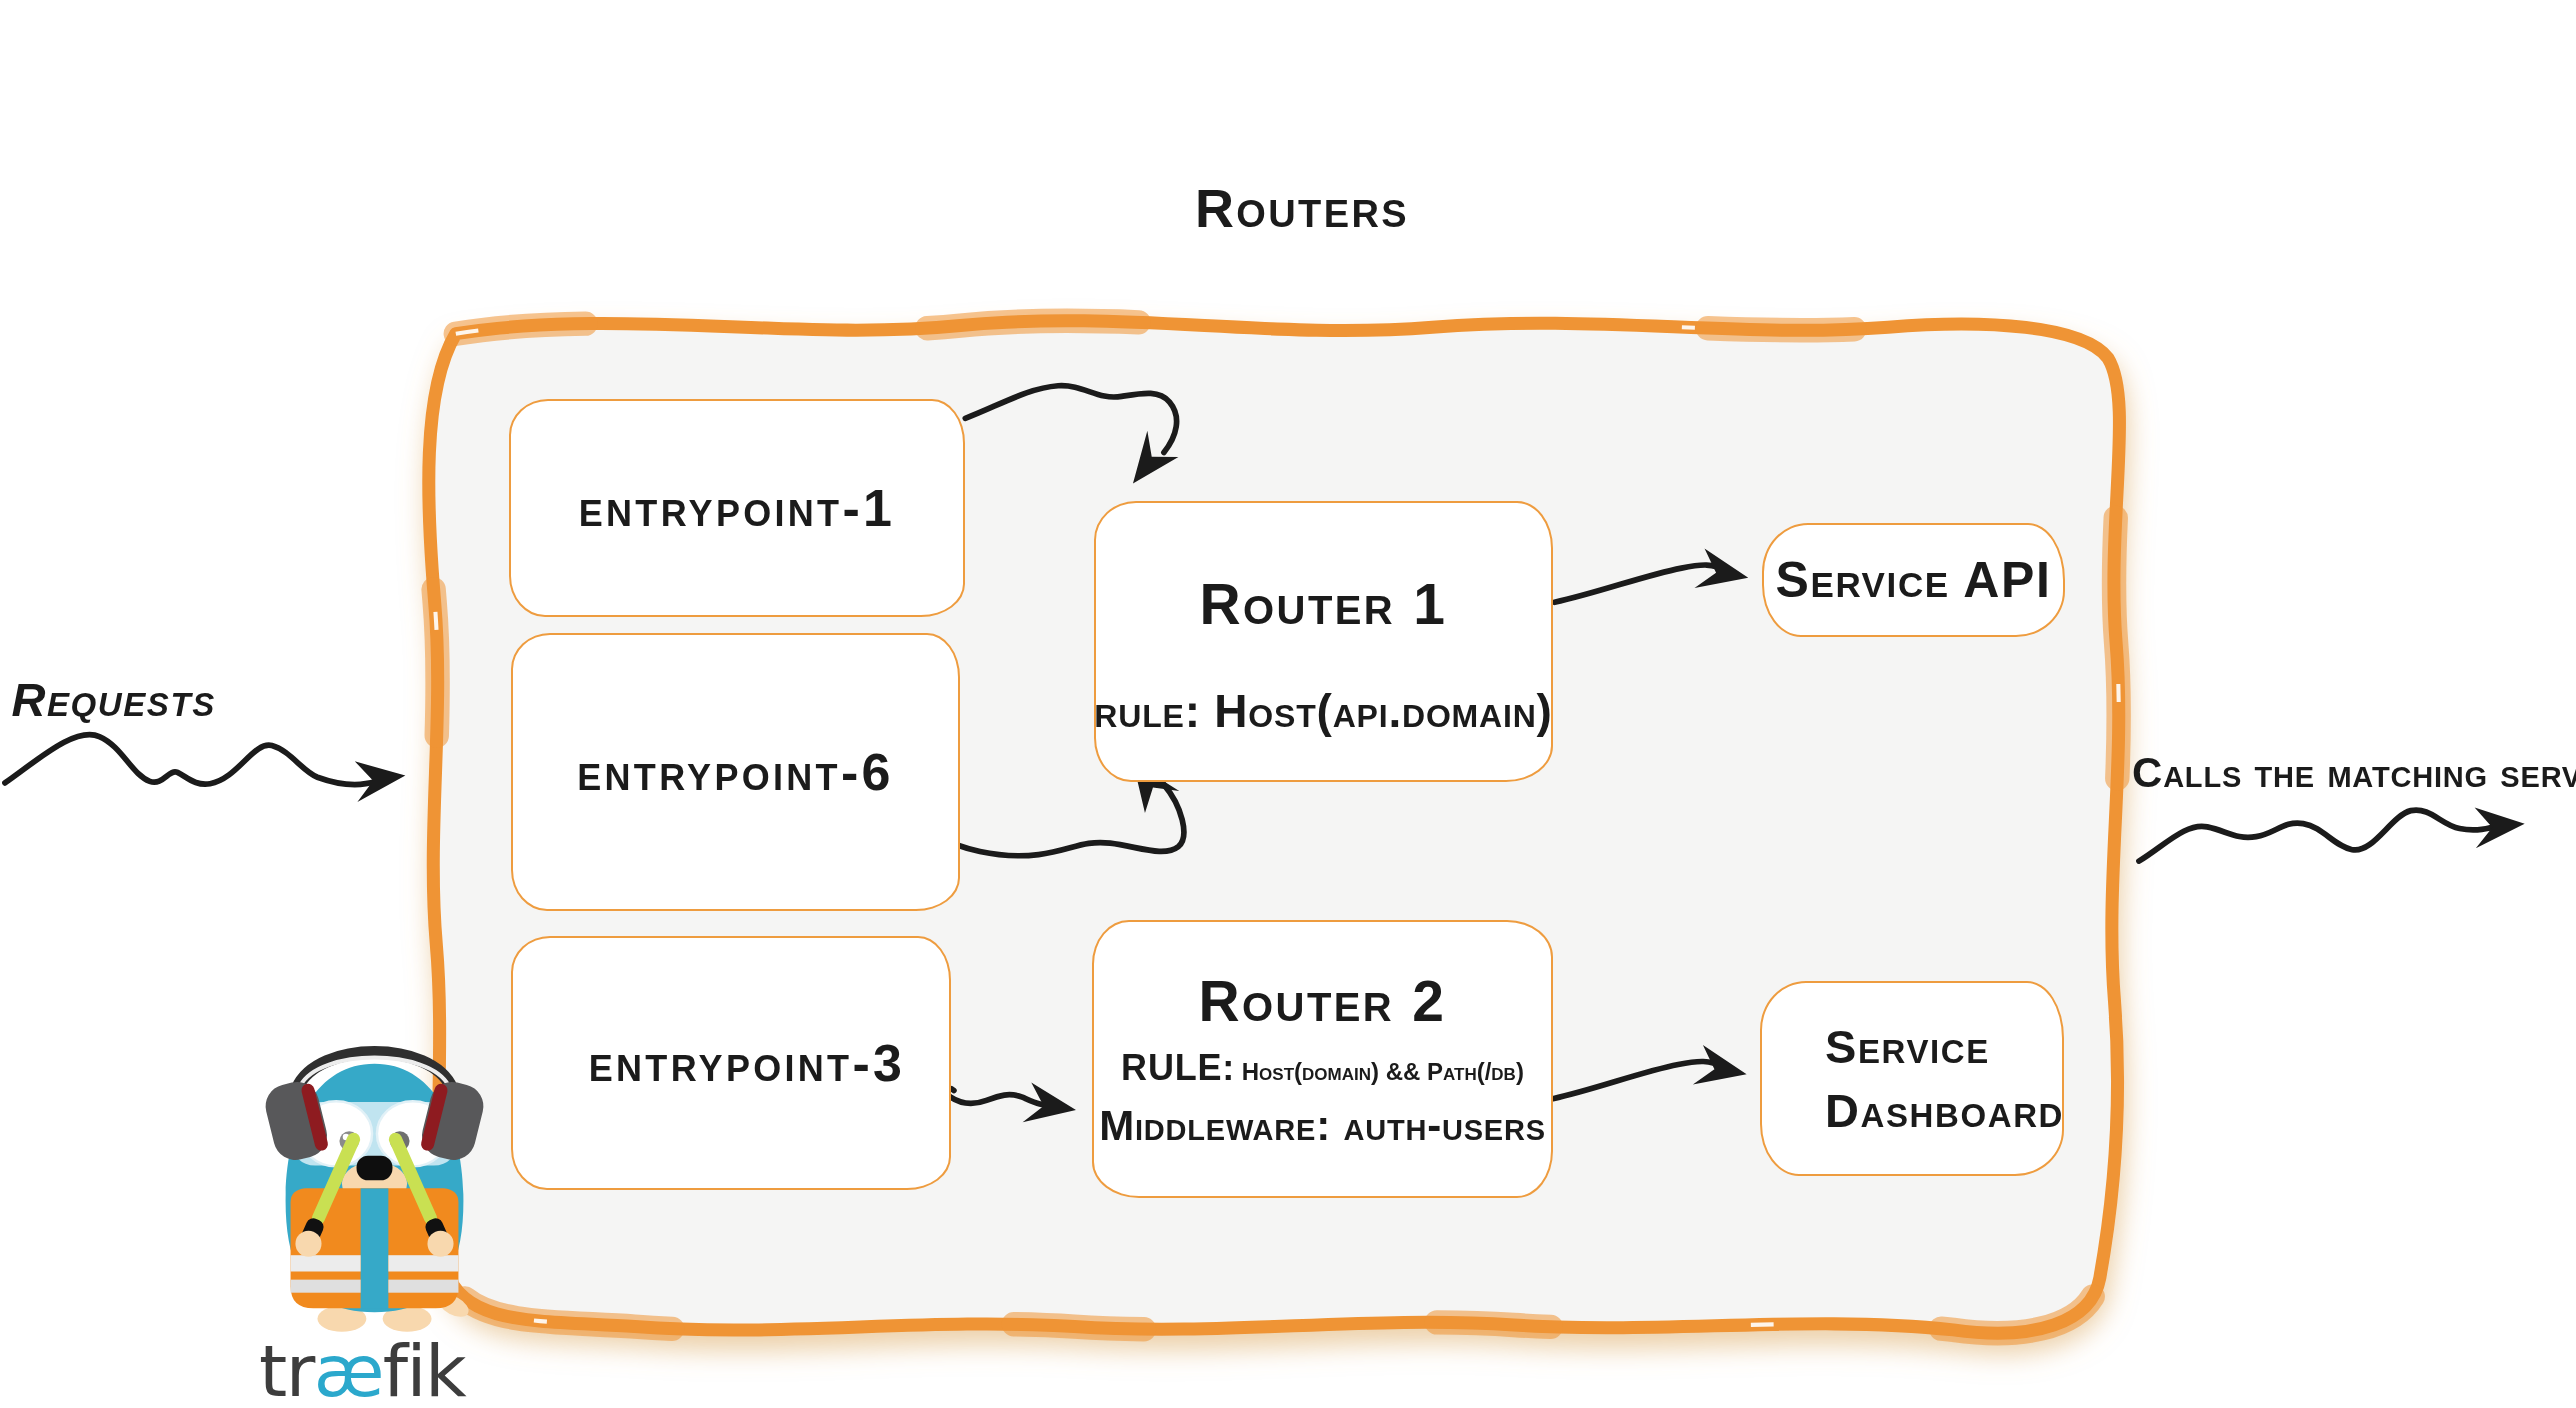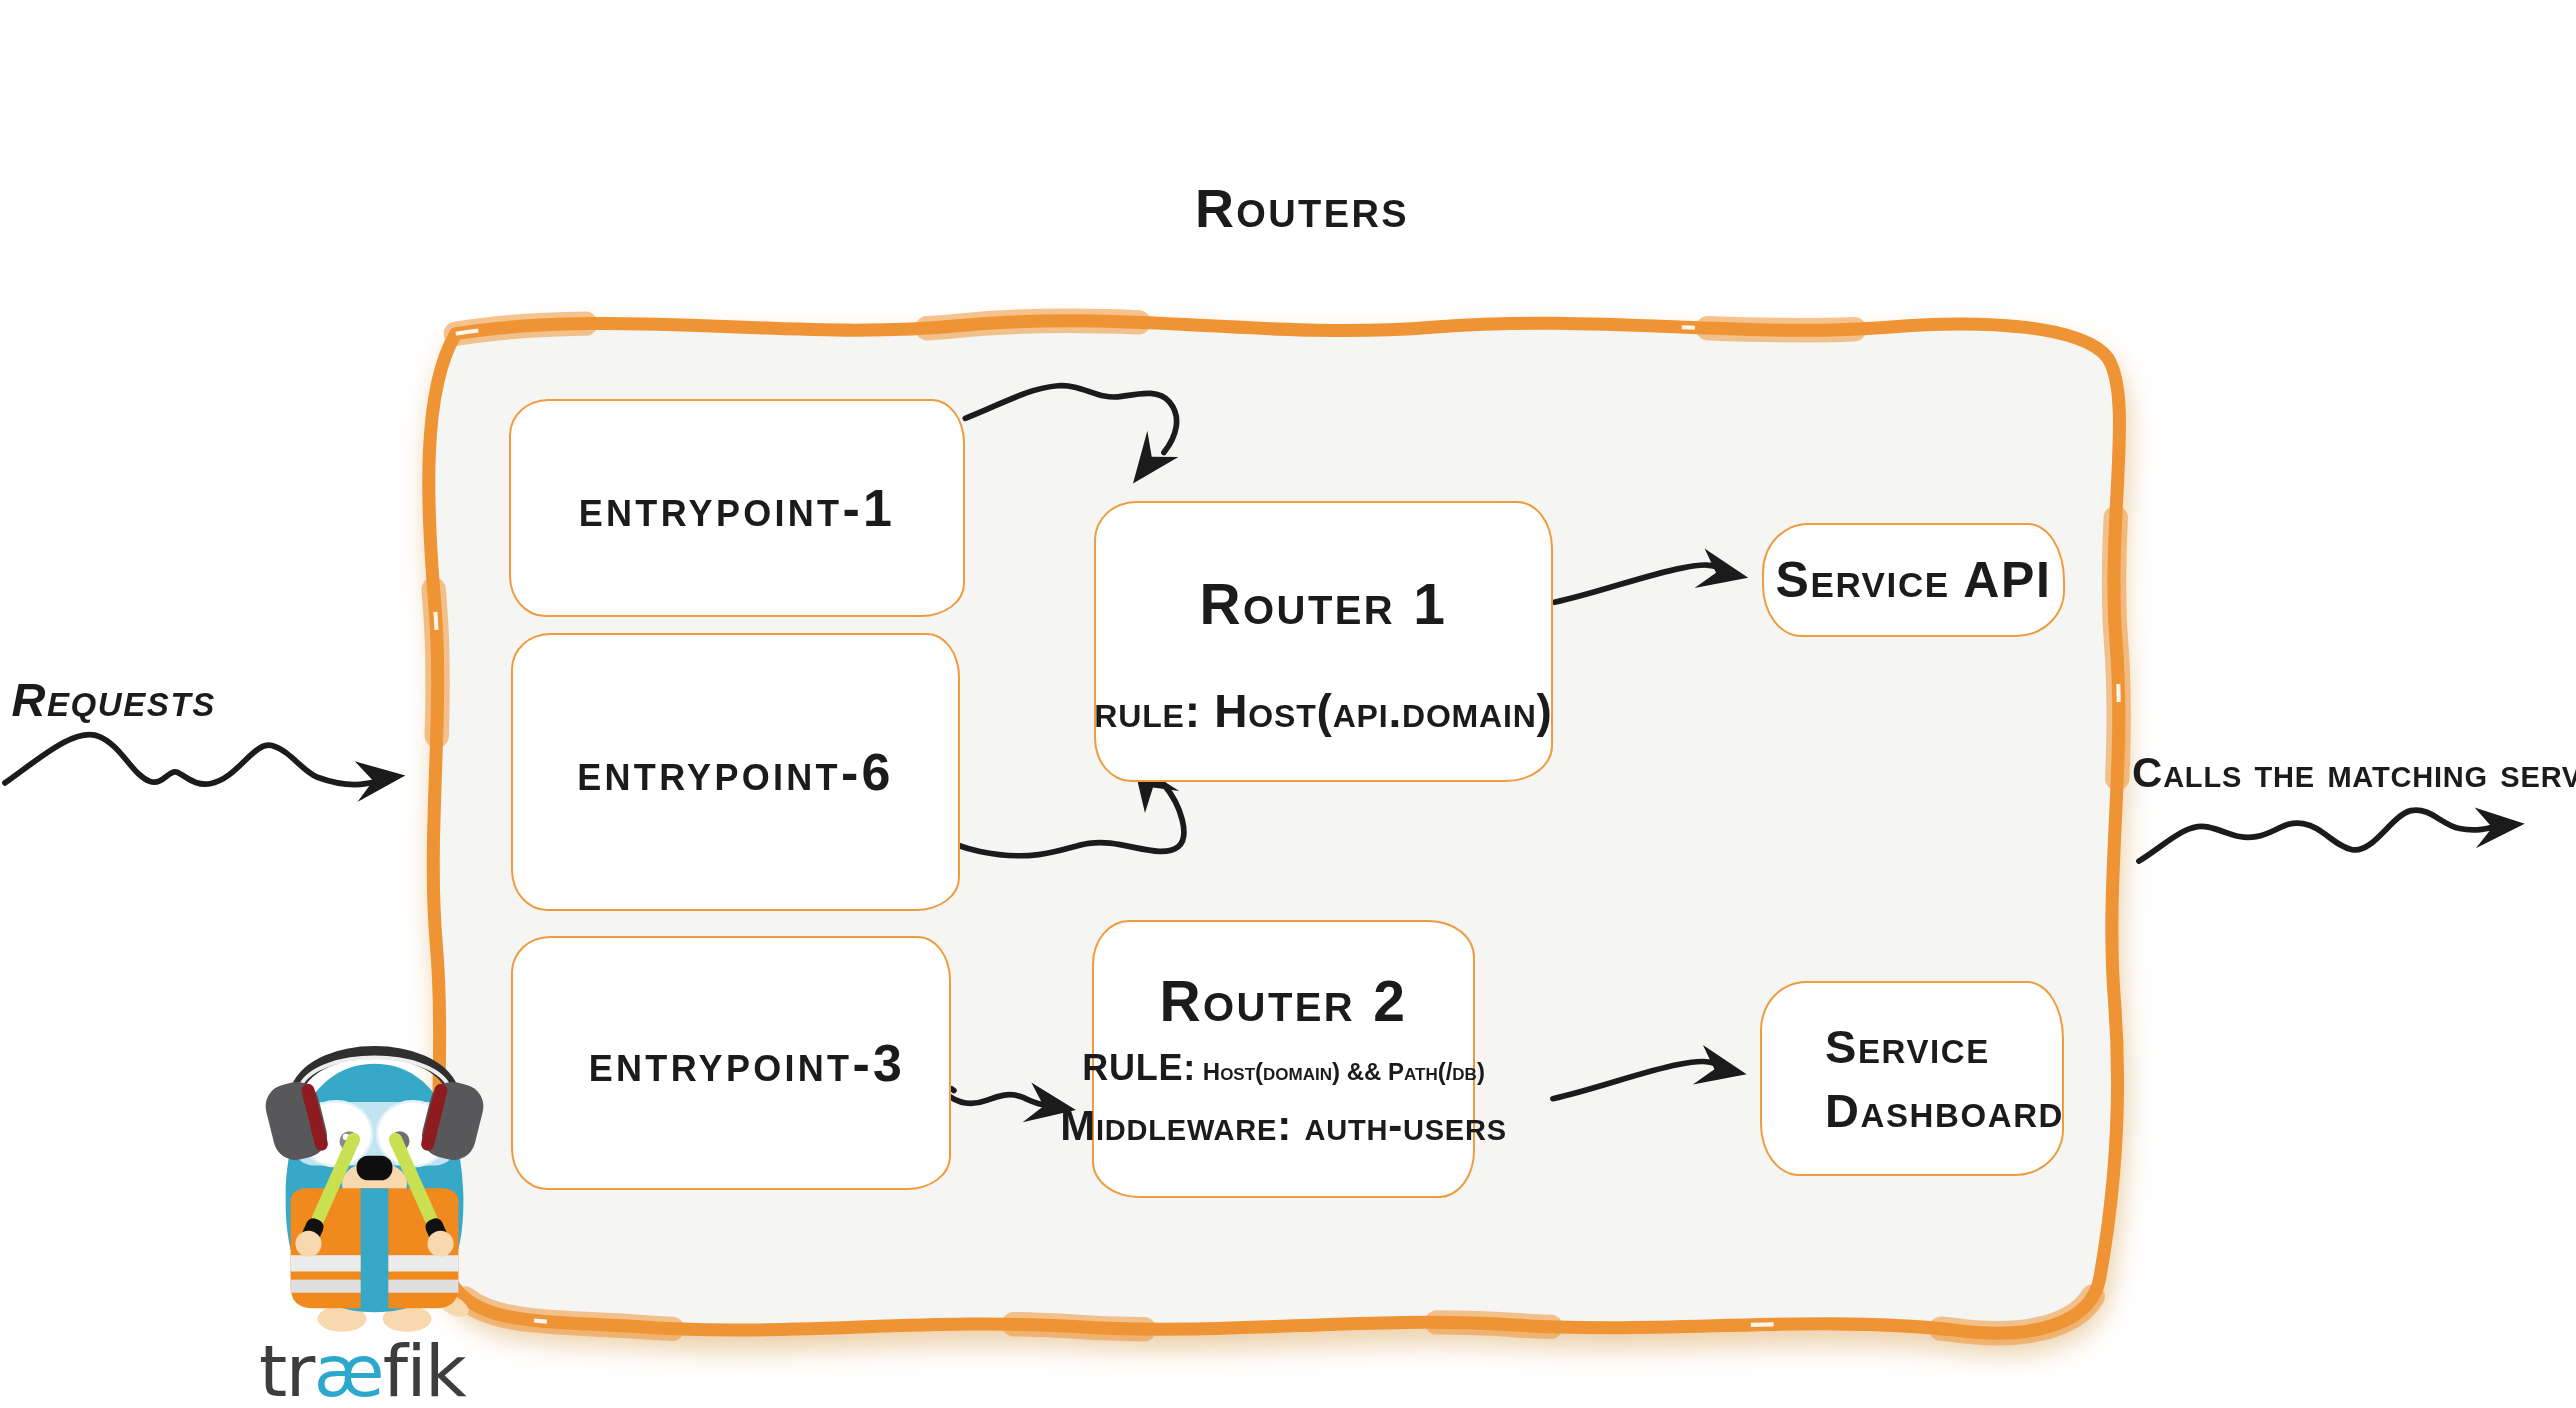--- a/index.html
+++ b/index.html
@@ -180,21 +180,21 @@
   </div>
   <div class="node ep" style="left:511px;top:936px;width:440px;height:254px;padding-left:32px;">
     <span class="ep-label hand">entrypoint-3</span>
   </div>
 
   <div class="node r1 r1-box" style="left:1094px;top:501px;width:459px;height:281px;">
     <span class="router-title hand">Router 1</span>
     <span class="router-rule hand">rule: Host(api.domain)</span>
   </div>
 
-  <div class="node r2 r2-box" style="left:1092px;top:920px;width:383px;height:278px;">
+  <div class="node r2 r2-box" style="left:1092px;top:920px;width:461px;height:278px;">
     <span class="router-title hand">Router 2</span>
     <span class="r2-rule hand"><span class="rk">RULE:</span><span class="rv"> Host(domain) &amp;&amp; Path(/db)</span></span>
     <span class="r2-mw hand">Middleware: auth-users</span>
   </div>
 
   <div class="node sv" style="left:1762px;top:523px;width:303px;height:114px;">
     <span class="svc-label hand">Service API</span>
   </div>
 
   <div class="node sv dash-box" style="left:1760px;top:981px;width:304px;height:195px;">

